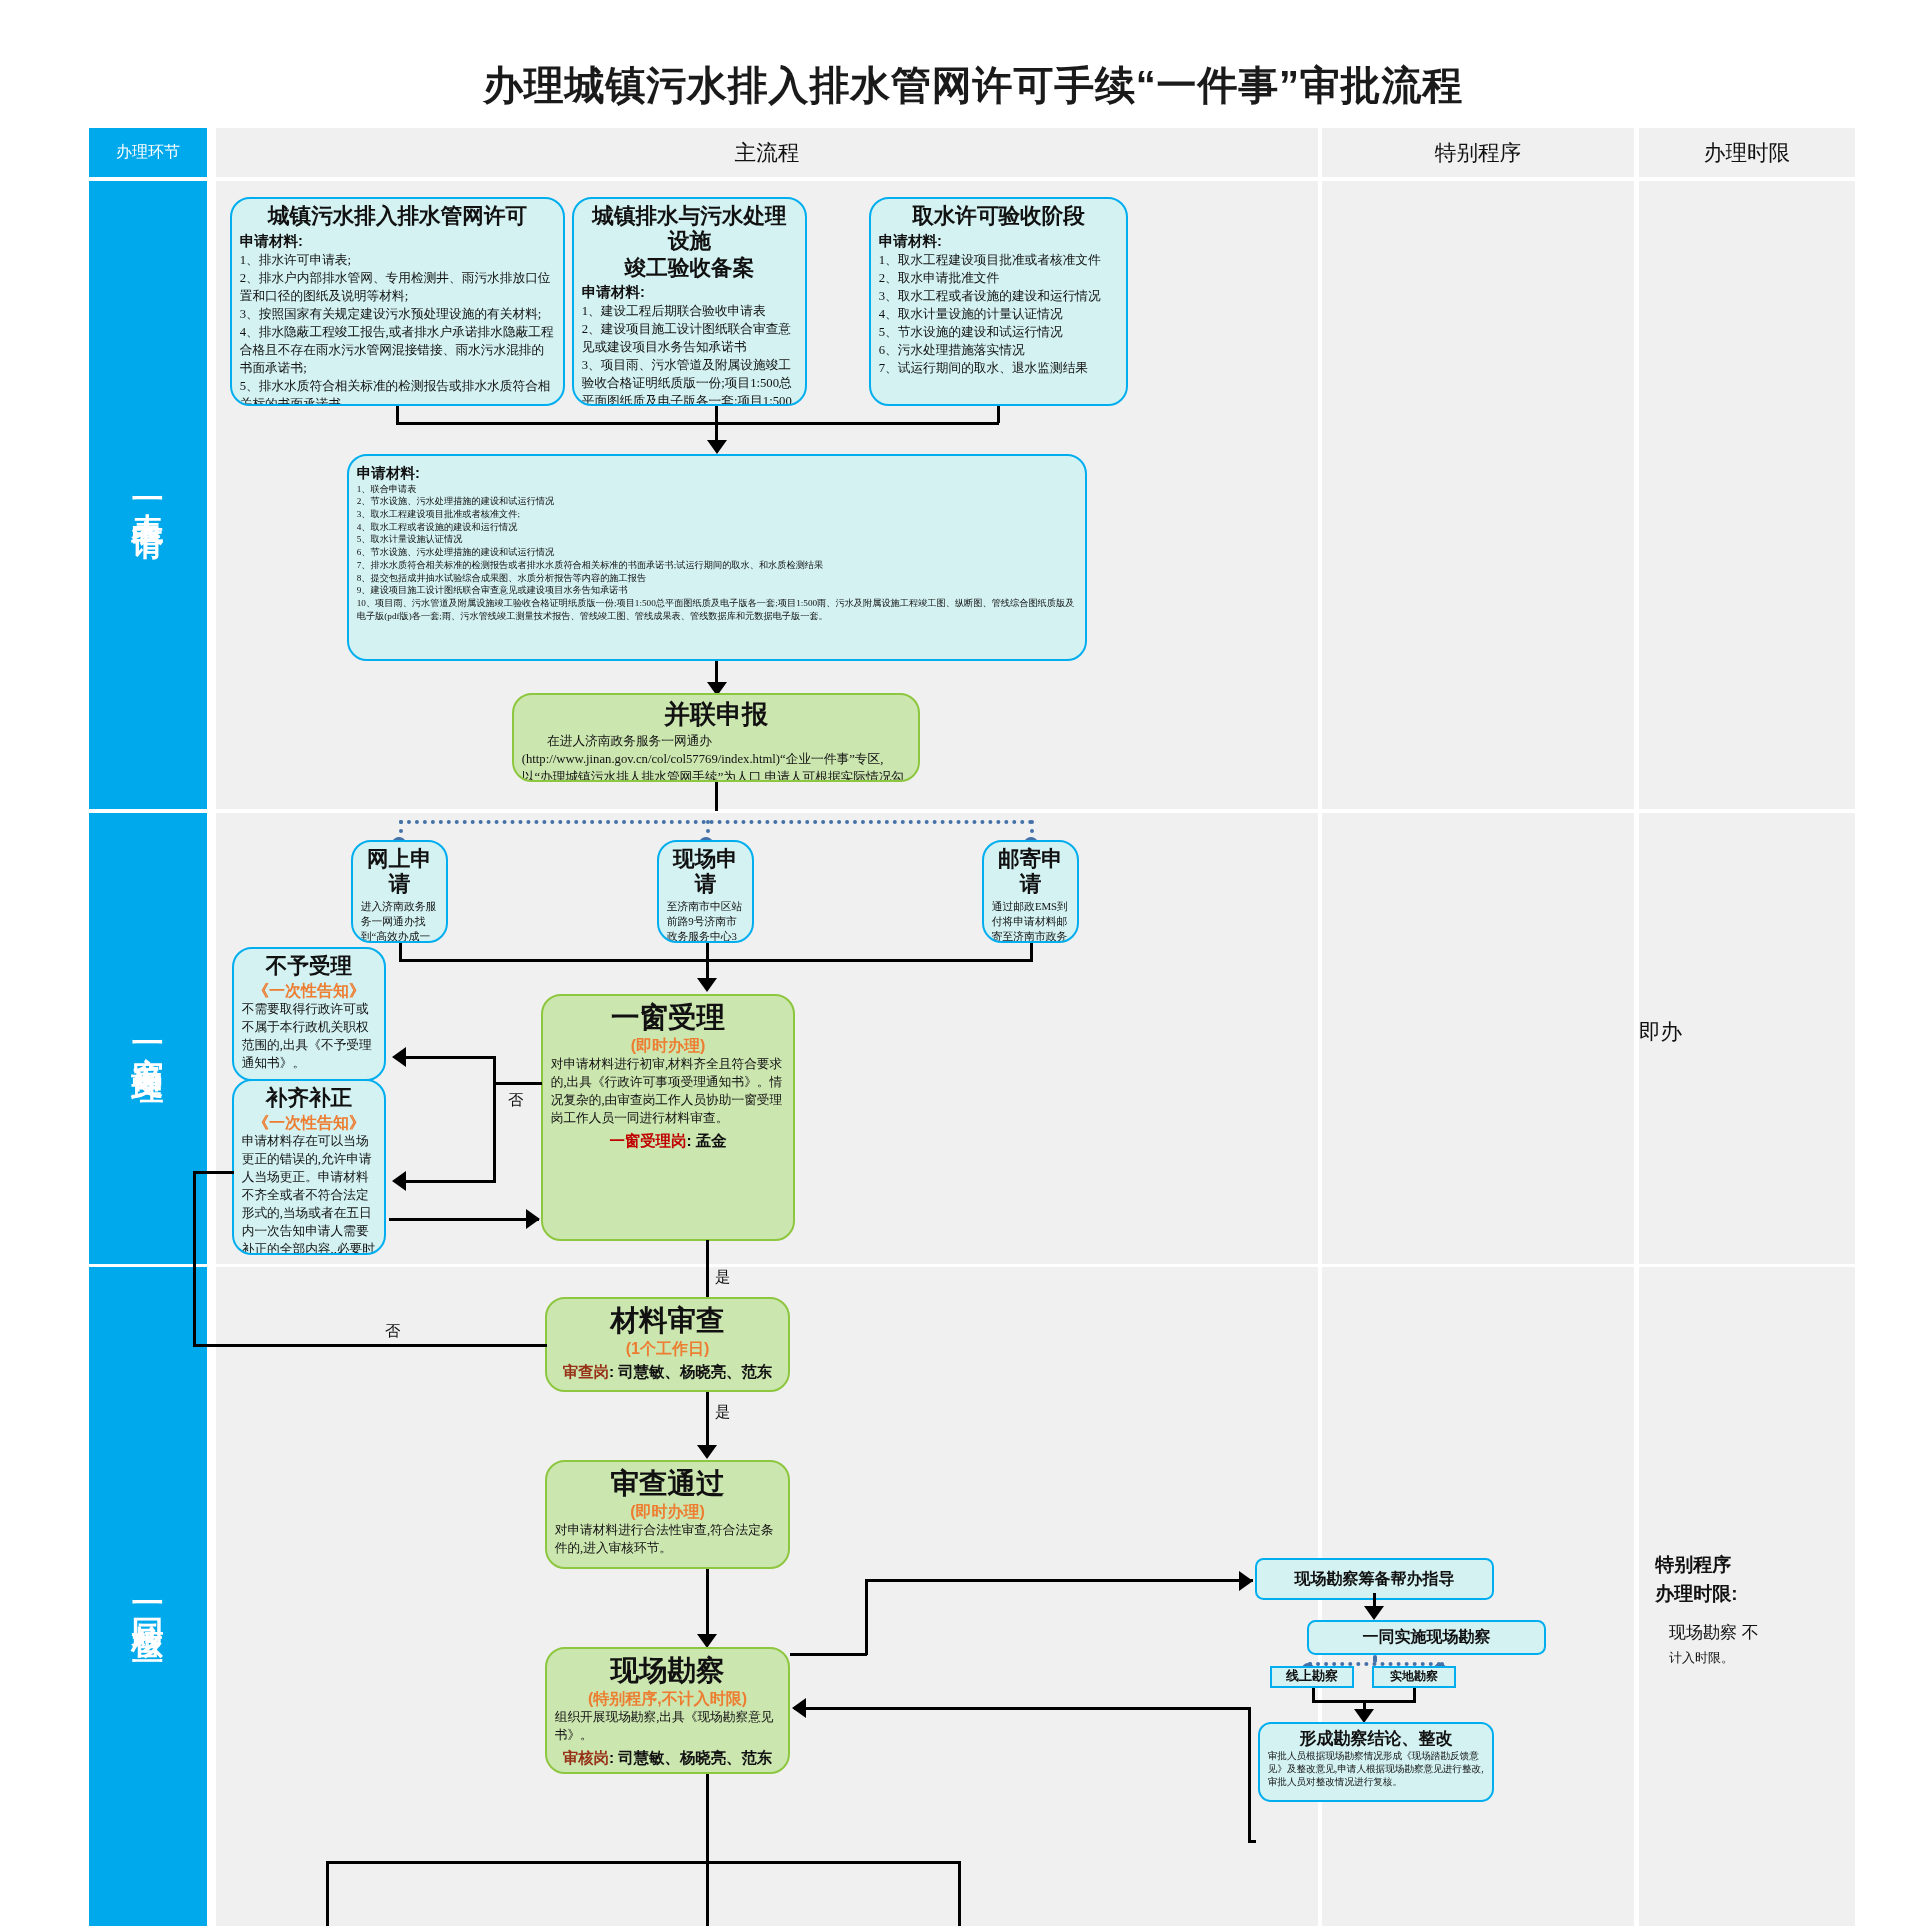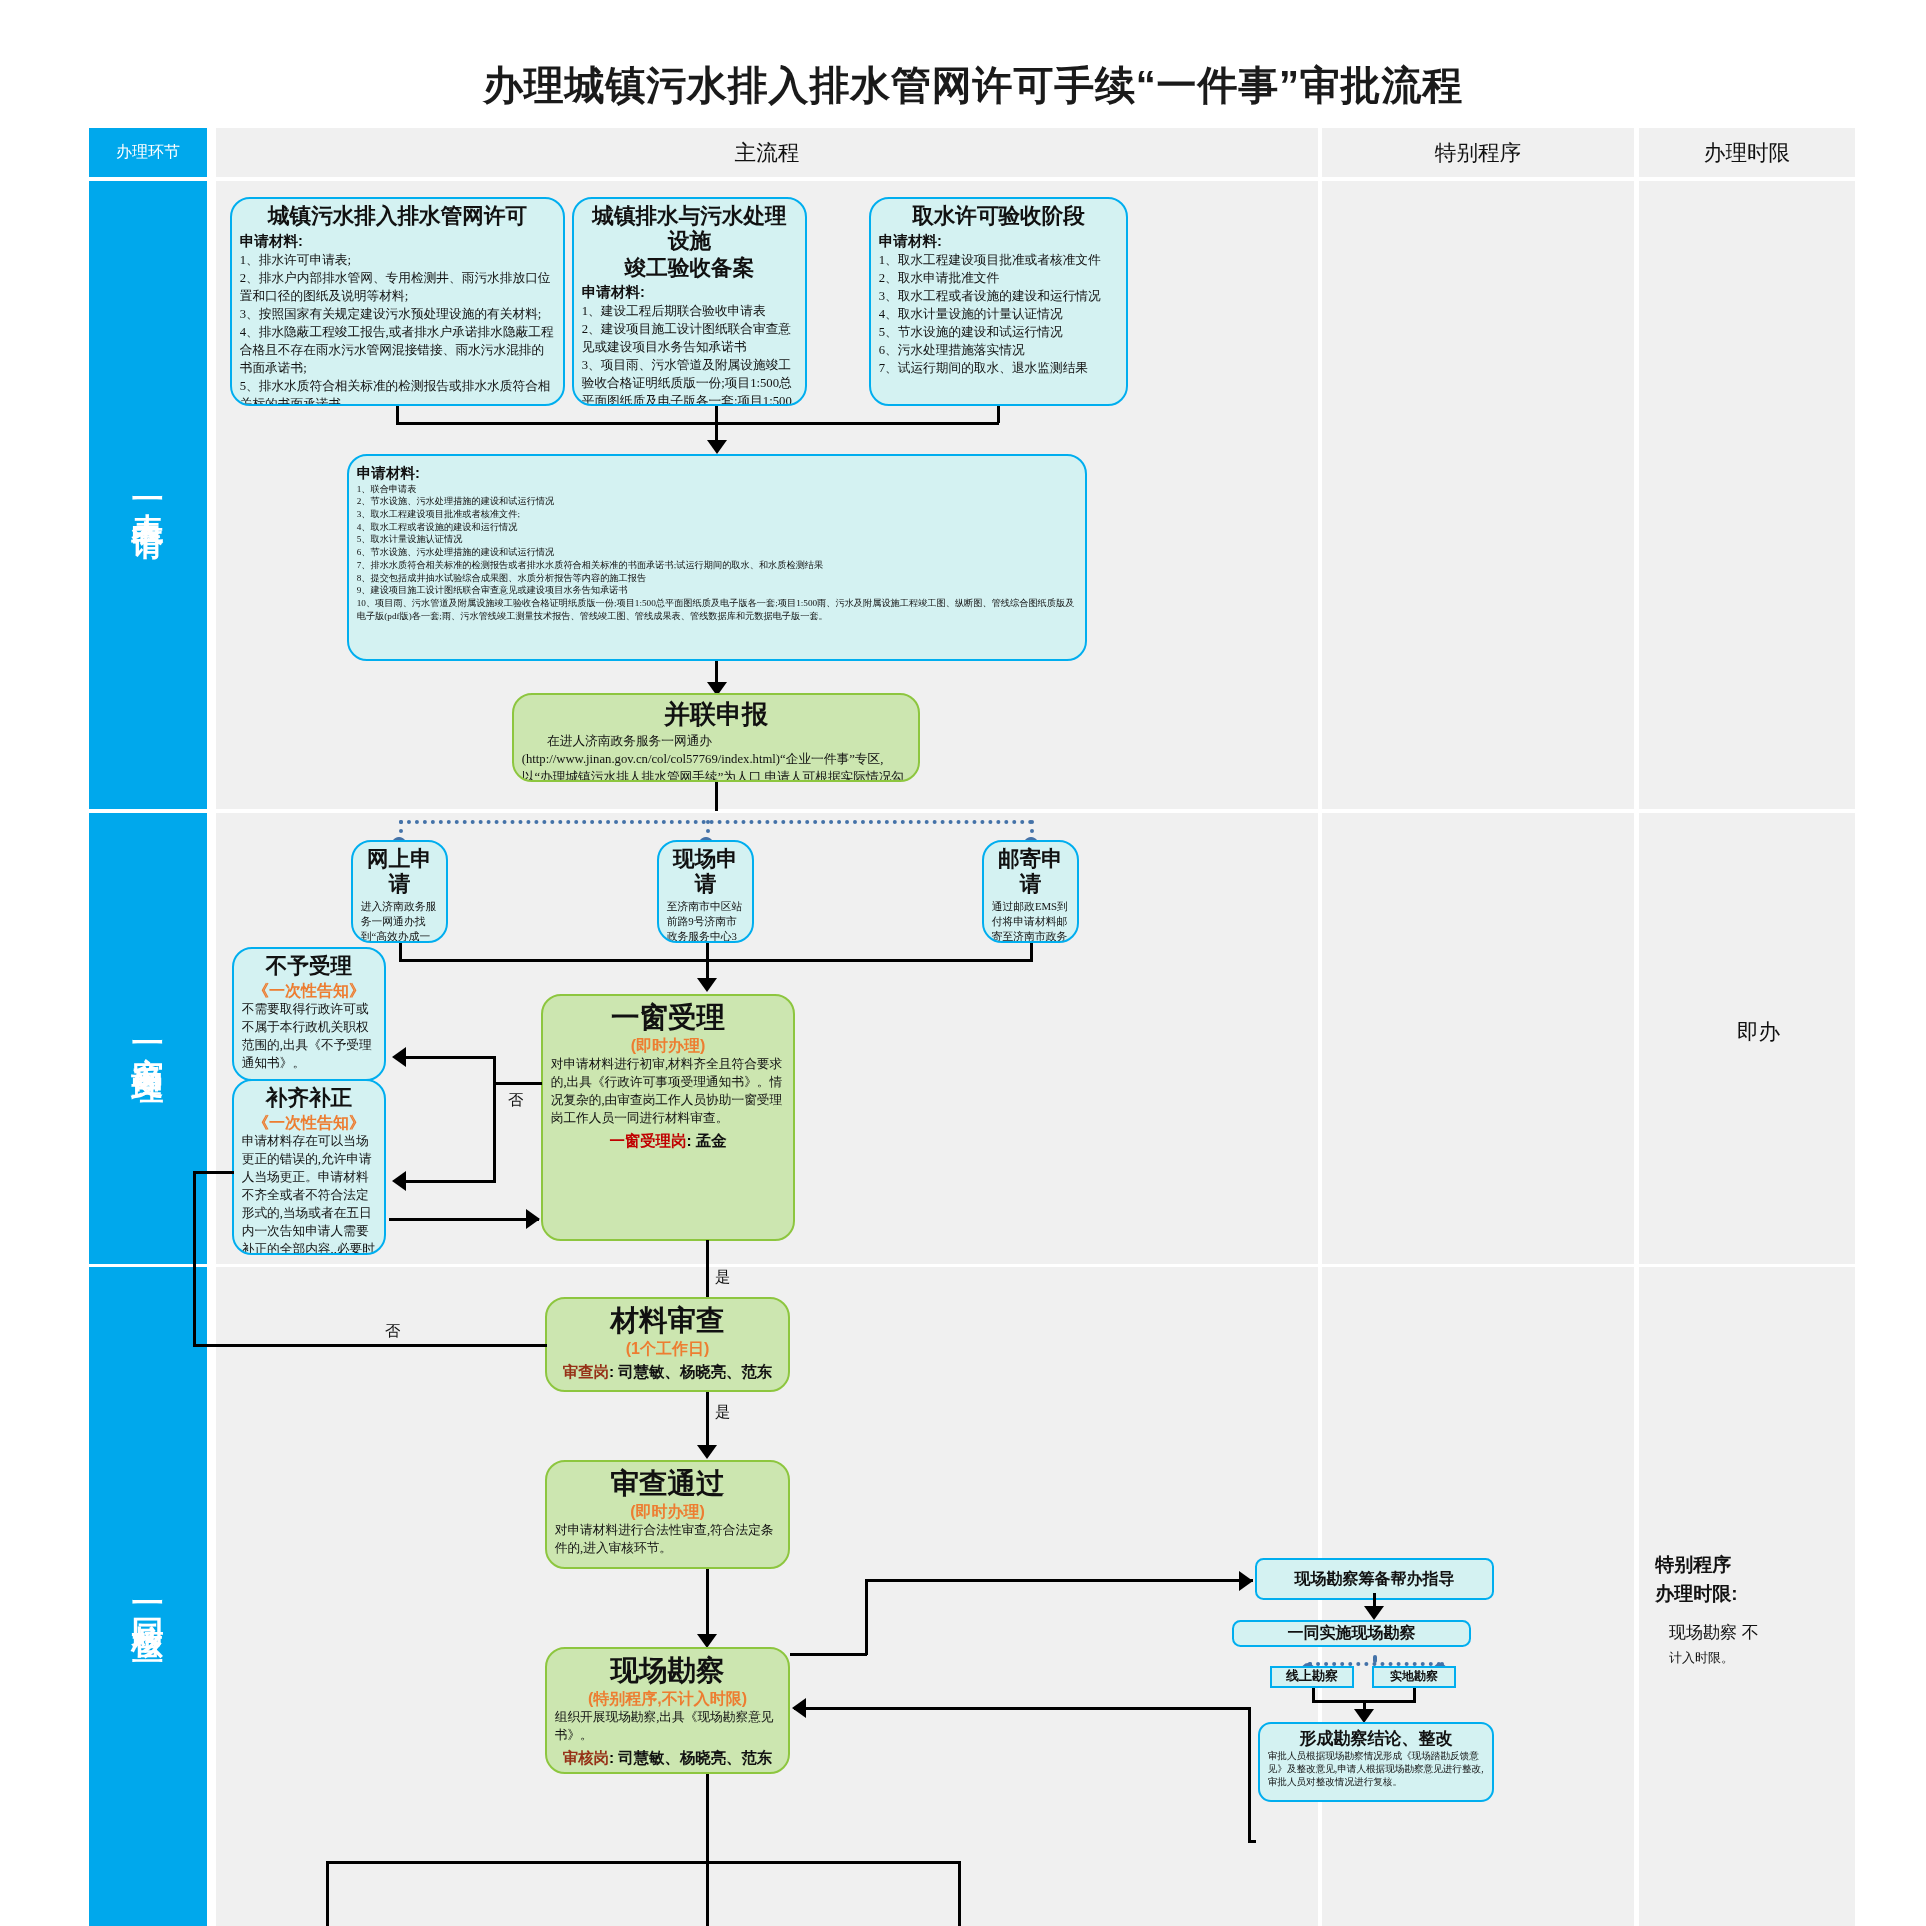--- a/index.html
+++ b/index.html
@@ -78,21 +78,21 @@
   .vl { width:2.7px; }
   .hl { height:2.7px; }
   .arw-d { position:absolute; width:0;height:0; border-left:10px solid transparent; border-right:10px solid transparent; border-top:14.6px solid #000; }
   .arw-l { position:absolute; width:0;height:0; border-top:10px solid transparent; border-bottom:10px solid transparent; border-right:14.6px solid #000; }
   .arw-r { position:absolute; width:0;height:0; border-top:10px solid transparent; border-bottom:10px solid transparent; border-left:14.6px solid #000; }
   .dot { position:absolute; width:17.7px; height:24px; background:#4472A8; border-radius:50%; }
   .dln { position:absolute; border-top:4.2px dotted #4472A8; }
   .dlnv { position:absolute; border-left:4.2px dotted #4472A8; }
   .lbl { position:absolute; font-size:15.4px; color:#111; font-family:"Liberation Serif","DejaVu Serif",serif; }
 
-  .ttext { position:absolute; text-align:center; font-size:17.7px; color:#111; line-height:1.35;padding-left:23px; }
+  .ttext { position:absolute; text-align:left; font-size:17.7px; color:#111; line-height:1.35; }
   .ttext.b { font-weight:bold; }
 </style>
 </head>
 <body>
 
 <div id="page">
 
   <div id="title">办理城镇污水排入排水管网许可手续“一件事”审批流程</div>
 
   <div class="hdr" id="hdr-stage">办理环节</div>
@@ -290,21 +290,21 @@
   <div class="arw-l" style="left:792px;top:1698px;"></div>
   <div class="ln vl" style="left:1248px;top:1707px;height:135px;"></div>
   <div class="ln hl" style="left:1248px;top:1840px;width:7.7px;"></div>
 
   <div class="box box-blue box-sq" style="left:1255px;top:1558px;width:239px;height:42px;border-radius:8.5px;display:flex;align-items:center;justify-content:center;">
     <span class="bt" style="font-size:16px;margin:0;">现场勘察筹备帮办指导</span>
   </div>
   <div class="ln vl" style="left:1373px;top:1593px;height:16px;"></div>
   <div class="arw-d" style="left:1364px;top:1606px;"></div>
 
-  <div class="box box-blue" style="left:1232px;top:1620px;width:239px;height:27px;border-radius:8.5px;display:flex;align-items:center;justify-content:center;">
+  <div class="box box-blue" style="left:1307px;top:1620px;width:239px;height:35px;border-radius:8.5px;display:flex;align-items:center;justify-content:center;">
     <span class="bt" style="font-size:16px;margin:0;">一同实施现场勘察</span>
   </div>
 
   <div class="dlnv" style="left:1373px;top:1655px;height:7.7px;"></div>
   <div class="dln" style="left:1308px;top:1662px;width:133px;"></div>
   <div class="dlnv" style="left:1308px;top:1662px;height:6.2px;"></div>
   <div class="dlnv" style="left:1440px;top:1662px;height:6.2px;"></div>
   <div class="dot" style="left:1301px;top:1663px;width:14px;height:17px;"></div>
   <div class="dot" style="left:1433px;top:1663px;width:14px;height:17px;"></div>
 

